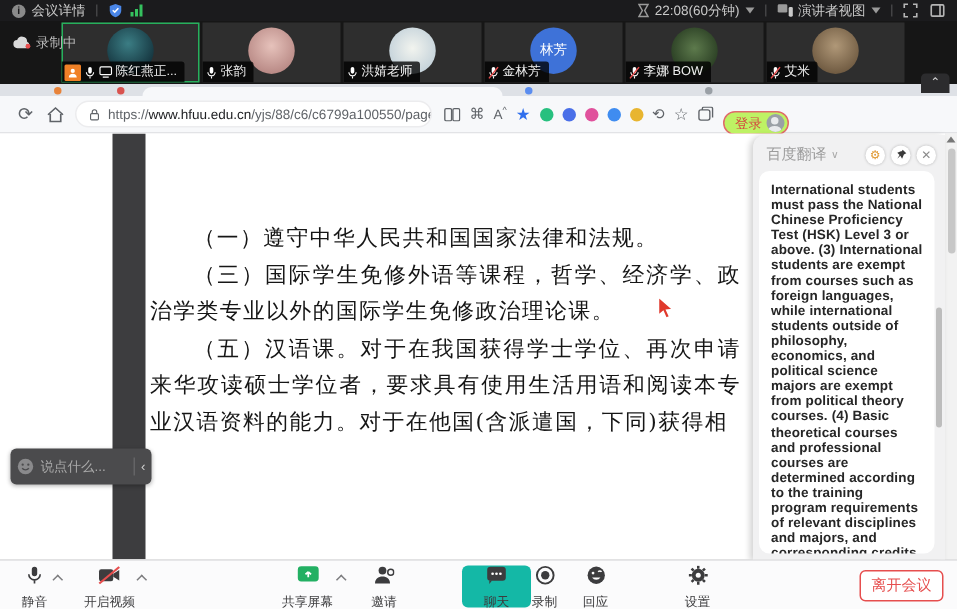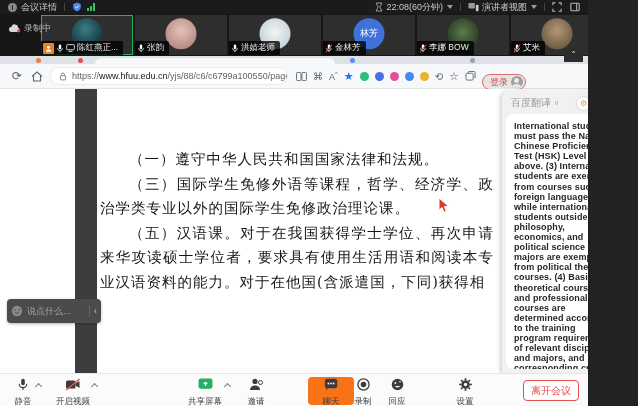--- a/index.html
+++ b/index.html
@@ -1,18 +1,18 @@
 <!DOCTYPE html>
 <html><head>
 <meta charset="utf-8">
 <style>
   * { margin:0; padding:0; box-sizing:border-box; }
   html,body { background:#222; }
   #app {
-    position:relative; width:588px; height:406px; overflow:hidden;
+    position:relative; width:638px; height:406px; overflow:hidden;
     background:#0e0e0e; font-family:"Liberation Sans","DejaVu Sans",sans-serif;
     -webkit-font-smoothing:antialiased;
   }
   
   .topbar { position:absolute; top:0; left:0; right:0; height:14px; background:#1b1b1d;
     display:flex; align-items:center; padding:0 8px; font-size:9px; color:#c9c9c9; z-index:40; }
   .topbar .grow { flex:1; }
   .tb-sep { width:1px; height:8px; background:#434345; margin:0 7px; }
   .info-i { display:inline-flex; width:9px; height:9px; border-radius:50%; background:#8a8a8a;
     color:#1b1b1d; font-size:7px; font-weight:bold; align-items:center; justify-content:center; margin-right:4px; }
@@ -54,21 +54,21 @@
     border-bottom:1px solid #e2e3e6; display:flex; align-items:center; padding:0 6px; }
   .navico { color:#5f6368; font-size:12px; width:22px; text-align:center; }
   .urlpill { display:flex; align-items:center; width:238px; height:18px; background:#fff;
     border:1px solid #ececee; border-radius:10px; padding:0 8px; font-size:9px; color:#5f6368;
     white-space:nowrap; overflow:hidden; margin-left:2px; }
   .urlpill b { color:#202124; font-weight:normal; }
   .extrow { display:flex; align-items:center; gap:6px; margin-left:8px; }
   .extdot { width:9px; height:9px; border-radius:50%; display:inline-block; }
   .glyph { color:#5f6368; font-size:10px; }
   .loginbtn { margin-left:6px; display:flex; align-items:center; gap:3px; border:1px solid #e06a6a;
-    border-radius:9px; height:16px; padding:0 2px 0 7px; color:#d4483f; font-size:9px; background:#e5e5e5;margin-top:12px; }
+    border-radius:9px; height:16px; padding:0 2px 0 7px; color:#d4483f; font-size:9px; background:#bef264;margin-top:12px; }
   .loginava { width:12px; height:12px; border-radius:50%; background:#9aa0a6; position:relative; overflow:hidden; }
   .loginava:before { content:""; position:absolute; left:3.5px; top:2px; width:5px; height:5px; border-radius:50%; background:#e8eaed; }
   .loginava:after { content:""; position:absolute; left:1.5px; top:7.5px; width:9px; height:6px; border-radius:50%; background:#e8eaed; }
   
   .page { position:absolute; top:33px; left:0; width:630px; bottom:0; background:#fff; overflow:hidden; }
   .darkband { position:absolute; left:75px; top:0; bottom:0; width:22px; background:#3d3d3f; }
   .doc { position:absolute; left:100px; top:58px; width:394px; color:#161616;
     font-family:"DejaVu Serif","Liberation Serif",serif; font-size:14.5px; line-height:24.5px;
     letter-spacing:1px; text-align:justify; }
   .doc p { text-indent:2em; }
@@ -93,21 +93,21 @@
   .bubble { position:absolute; left:7px; top:299px; height:20px; width:94px; background:#4b4b4d;
     border-radius:4px; display:flex; align-items:center; padding:12px 4px; z-index:35; box-shadow:0 1px 3px rgba(0,0,0,.3); }
   .bubble .ph { color:#a9a9a9; font-size:9px; flex:1; margin-left:4px; white-space:nowrap; overflow:hidden; }
   .bubble .div { width:1px; height:12px; background:#646466; margin:0 4px; }
   .bubble .col { color:#cfcfcf; font-size:9px; }
   
   .bottombar { position:absolute; left:0; right:0; bottom:0; height:33px; background:#fbfbfc;
     border-top:1px solid #e6e6e8; z-index:50; }
   .tbitem { position:absolute; top:3px; width:46px; height:28px; text-align:center; color:#3c3c3e; }
   .tbitem .lbl { display:block; font-size:8.5px; margin-top:1px; white-space:nowrap; }
-  .tbitem.sel { background:#f97316; border-radius:4px; }
+  .tbitem.sel { background:#14b8a6; border-radius:4px; }
   .chev { position:absolute; top:5px; width:6px; height:6px; }
   .chev:before { content:""; position:absolute; left:0; top:2px; width:4px; height:4px;
     border-left:1.3px solid #7c7c7e; border-top:1.3px solid #7c7c7e; transform:rotate(45deg); }
   .leavebtn { position:absolute; right:9px; top:6px; width:56px; height:21px; background:#fff;
     border:1px solid #e64e4e; border-radius:4px; color:#e64e4e; font-size:10px; line-height:19px; text-align:center; }
   
   .cursor { position:absolute; left:438px; top:197px; z-index:60; }
 </style>
 </head>
 <body>

